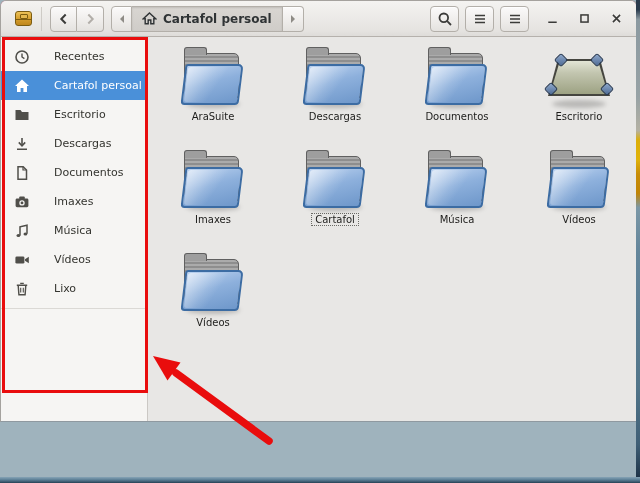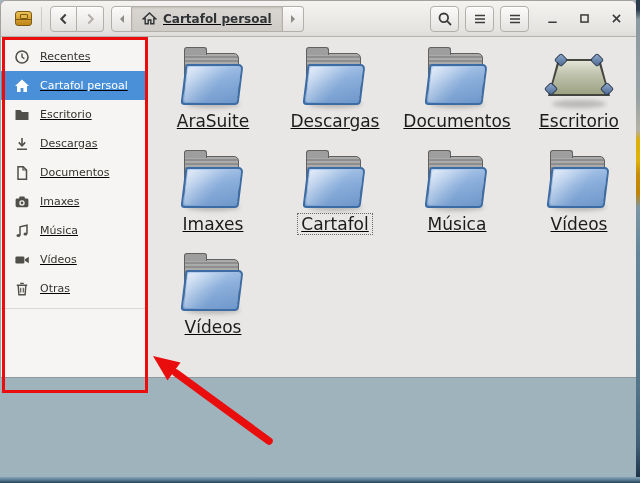--- a/index.html
+++ b/index.html
@@ -9,23 +9,23 @@
 
   
   .desktop-right { position:absolute; right:0; top:0; width:4px; height:483px;
     background:linear-gradient(180deg,#2a3b4d 0%,#2a3b4d 2%,#8b99a0 4%,#97a2a5 20%,
       #b4b1a3 27%,#dcae08 29%,#e0b30a 33%,#c88d07 36%,#c08406 40%,#7b97a6 43%,
       #64869b 52%,#5b7e93 65%,#527589 80%,#3f5f76 92%,#22394e 98%,#16293a 100%); }
   .desktop-bottom { position:absolute; left:0; bottom:0; width:640px; height:6px;
     background:linear-gradient(180deg,#86a4b6 0%,#5d8097 45%,#3c5a6f 80%,#243f53 100%); }
 
   
-  .window { position:absolute; left:0; top:0; width:637px; height:378px;
+  .window { position:absolute; left:0; top:0; width:637px; height:422px;
     background:#f9a8d4; border:1px solid #a5a29e; border-bottom:1px solid #8f99a0;
-    border-radius:6px 6px 0 0; overflow:hidden;text-decoration:underline; }
+    border-radius:6px 6px 0 0; overflow:hidden; }
 
   
   .headerbar { height:36px; display:flex; align-items:center; padding:0 12px 0 14px;
     background:linear-gradient(180deg,#f4f3f1 0%,#e6e4e1 82%,#dedcd9 100%);
     border-bottom:1px solid #b5b1ac; }
   .app-icon { width:17px; height:15px; border-radius:3px; position:relative; flex:none;
     background:linear-gradient(180deg,#ecc258 0%,#d49c2c 55%,#bf861c 100%);
     border:1px solid #7c5c10; }
   .app-icon::before { content:""; position:absolute; left:4px; top:2px; width:6px; height:3px;
     border:1px solid #7c5c10; border-radius:1px; background:#e4b84e; }
@@ -49,32 +49,32 @@
   .path-arrow { min-width:21px; color:#8e8b86; }
   .spacer { flex:1; }
   .roundbtn { border-radius:4px; width:29px; margin-left:6px; }
   .winctrl { display:flex; align-items:center; gap:17px; margin-left:16px; color:#3a3a38; }
   .winctrl span { cursor:pointer; display:flex; }
 
   
   .body { display:flex; height:441px; }
   .sidebar { width:147px; flex:none; background:#f6f5f3; border-right:1px solid #cbc8c4;
     padding-top:5px; }
-  .srow { height:29px; display:flex; align-items:center; gap:10px; padding-left:13px;
+  .srow { height:29px; display:flex; align-items:center; gap:24px; padding-left:13px;
     font-size:11px; color:#34342f; cursor:pointer; }
   .srow .sicon { width:16px; height:16px; flex:none; display:flex; color:#504f4a; }
   .srow.selected { background:#4a90d9; color:#ffffff; }
   .srow.selected .sicon { color:#ffffff; }
   .ssep { height:1px; background:#dbd9d5; margin:5px 0; }
 
   .main { flex:1; position:relative; background:#e8e7e5; }
   .grid { display:grid; grid-template-columns:repeat(4,122px); padding:7px 0 0 4px; }
   .fitem { width:122px; height:103px; display:flex; flex-direction:column; align-items:center;
     padding-top:6px; cursor:pointer; }
-  .flabel { margin-top:5px; font-size:17px; color:#1c1c1a; max-width:116px; text-align:left;
+  .flabel { margin-top:5px; font-size:10px; color:#1c1c1a; max-width:116px; text-align:left;
     padding:0 3px; }
   .flabel.focused { outline:1px dotted #6b6b66; }
 
   
   .icon-folder { position:relative; width:68px; height:56px; }
   .fshadow { position:absolute; left:7px; bottom:-2px; width:54px; height:8px; border-radius:50%;
     background:rgba(0,0,0,.20); filter:blur(2px); }
   .fback { position:absolute; left:5px; top:3px; width:55px; height:45px;
     background:repeating-linear-gradient(180deg,#ababab 0 2px,#8e8e8e 2px 4px);
     border:1px solid #606060; border-radius:2px 5px 2px 2px; }
@@ -279,21 +279,21 @@
             <span>Vídeos</span>
           </div>
           <div class="srow">
             <span class="sicon">
               <svg width="16" height="16" viewBox="0 0 16 16">
                 <path d="M2.8 4.2h10.4M6.2 2.4h3.6" stroke="currentColor" stroke-width="1.4" fill="none"></path>
                 <path d="M4.2 4.4l.7 9.4h6.2l.7-9.4" fill="none" stroke="currentColor" stroke-width="1.4"></path>
                 <path d="M6.7 6.8v4.6M9.3 6.8v4.6" stroke="currentColor" stroke-width="1.1"></path>
               </svg>
             </span>
-            <span>Otras</span>
+            <span>Lixo</span>
           </div>
         </div>
       <div class="ssep"></div>
     </div>
 
     <div class="main">
       <div class="grid" id="file-grid">
           <div class="fitem">
             <div class="icon-folder">
               <div class="fshadow"></div>

